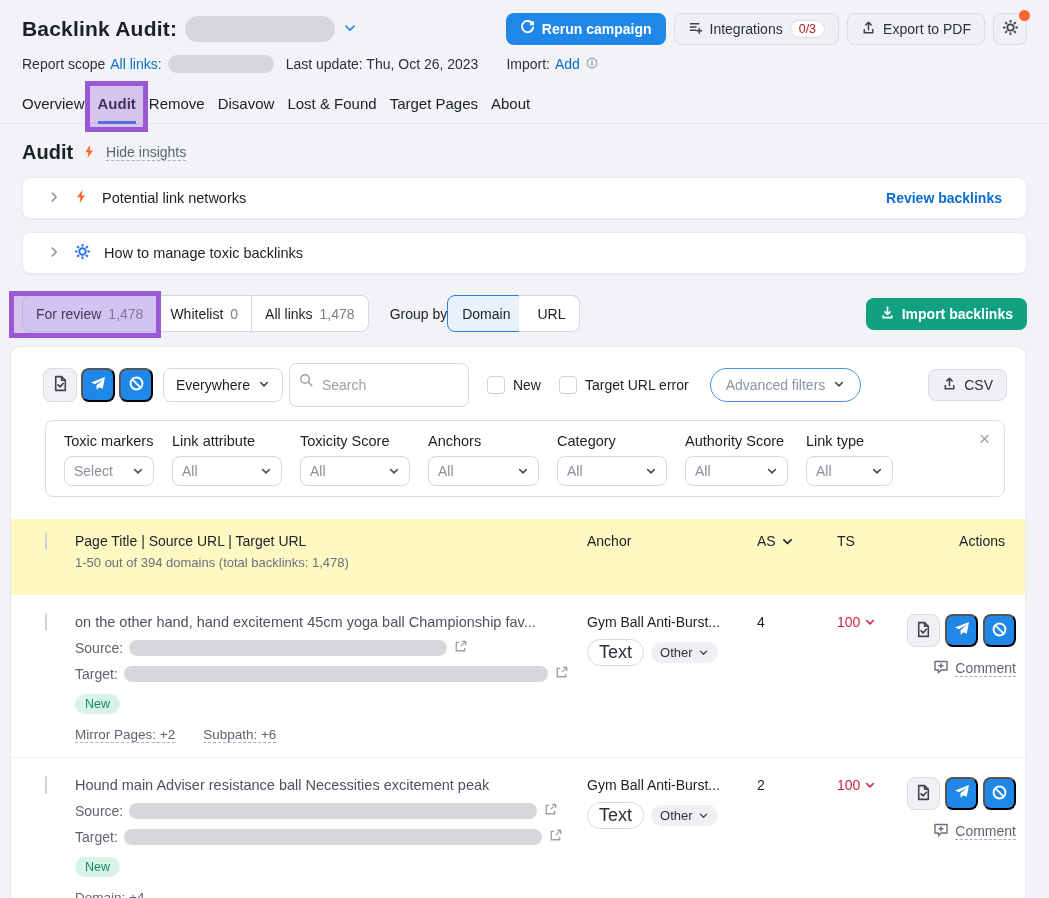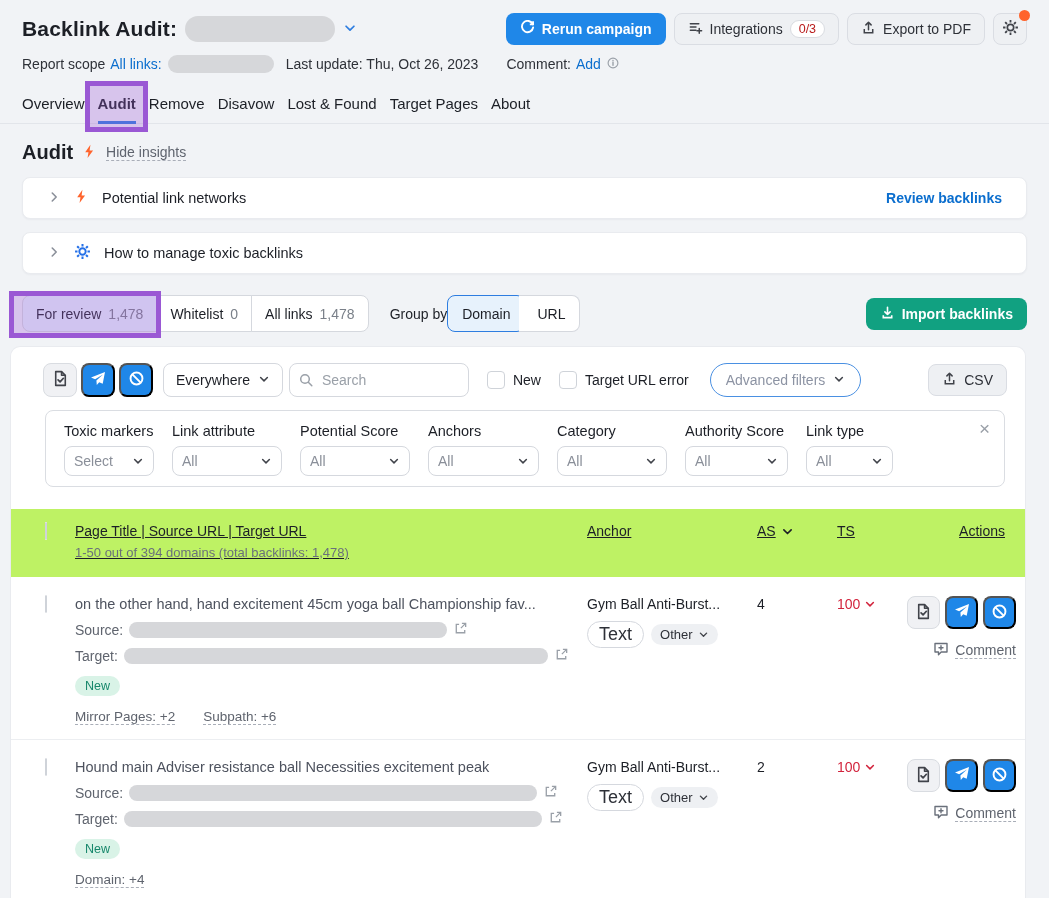--- a/index.html
+++ b/index.html
@@ -64,36 +64,36 @@
 
   
   .card { margin:14px 22px 0 10px; margin-right:23px; background:#fff; border-radius:10px 10px 0 0; border:1px solid #e9ebef; border-bottom:none; min-height:560px; padding-top:16px; }
   .toolbar { display:flex; align-items:center; padding:0 18px 0 32px; gap:4px; }
   .tbtn { width:34px; height:34px; border-radius:8px; display:inline-flex; align-items:center; justify-content:center; cursor:pointer; }
   .tbtn-gray { background:#f0f1f4; border:1px solid #d9dce1; }
   .tbtn-blue { background:#1f87e8; }
   .select { display:inline-flex; align-items:center; gap:8px; height:34px; padding:0 12px; border:1px solid #d5d8de; border-radius:8px; background:#fff; cursor:pointer; font-size:14px; }
   .sel-everywhere { margin-left:6px; }
   .search-box { position:relative; margin-left:2px; }
-  .search-box input { width:180px; height:34px; border:1px solid #d5d8de; border-radius:8px; padding:0 10px 0 32px; font-size:14px; font-family:inherit; color:#2e3138; outline:none; }
+  .search-box input { width:180px; height:44px; border:1px solid #d5d8de; border-radius:8px; padding:0 10px 0 32px; font-size:14px; font-family:inherit; color:#2e3138; outline:none; }
   .search-box input::placeholder { color:#9aa0a8; }
   .search-box .sicon { position:absolute; left:9px; top:9px; }
   .chk-wrap { display:inline-flex; align-items:center; gap:8px; margin-left:14px; cursor:pointer; }
   .chk { width:18px; height:18px; border:1px solid #cfd3d9; border-radius:4px; background:#fff; }
   .adv-filters { display:inline-flex; align-items:center; gap:8px; height:34px; padding:0 15px; border:1px solid #4a90e2; border-radius:18px; color:#8c93a3; margin-left:17px; cursor:pointer; }
   .csv { margin-left:auto; font-weight:400; }
 
   .filters-card { margin:13px 20px 0 34px; border:1px solid #dadde2; border-radius:8px; padding:12px 18px 10px; display:flex; gap:18px; position:relative; }
   .fgroup .flabel { font-size:14.5px; margin-bottom:7px; }
   .fselect { height:30px; border:1px solid #d5d8de; border-radius:8px; display:flex; align-items:center; justify-content:space-between; padding:0 9px; color:#8a8f99; font-size:14px; cursor:pointer; background:#fff; }
   .fclose { position:absolute; right:14px; top:8px; font-size:19px; color:#9aa0a8; cursor:pointer; line-height:1; }
 
   
   .tgrid { display:grid; grid-template-columns:64px 512px 170px 80px 70px 1fr; }
-  .thead { background:#bef264; margin-top:22px; padding:14px 0 17px;text-decoration:underline; }
+  .thead { background:#fef9c3; margin-top:22px; padding:14px 0 25px; }
   .thead .cb-cell, .trow .cb-cell { padding-left:34px; }
   .th-main { font-size:14px; color:#1c1f26; }
   .th-sub { font-size:13px; color:#6a707b; margin-top:6px; }
   .th-col { font-size:14px; display:flex; align-items:flex-start; gap:5px; }
   .th-actions { justify-content:flex-end; padding-right:20px; }
   .trow { border-bottom:1px solid #eceef1; padding:17px 0 14px; }
   .trow .cell { padding-top:2px; }
   .row-title { font-size:14.5px; color:#4d525e; margin-bottom:9px; white-space:nowrap; overflow:hidden; }
   .src-line { display:flex; align-items:center; gap:6px; margin-bottom:8px; color:#5f646e; }
   .pill { height:16px; border-radius:8px; background:#d6d7da; display:inline-block; }
@@ -155,21 +155,21 @@
           <span class="notif-dot"></span>
         </button>
       </div>
     </div>
     <div class="scope-row">
       <span class="lbl">Report scope</span>
       <a class="link">All links:</a>
       <span class="redact redact-scope"></span>
       <span class="lastupdate">Last update: Thu, Oct 26, 2023</span>
       <span class="mailbox">
-        <span>Comment:</span>
+        <span>Import:</span>
         <a class="link">Add</a>
         <span><svg width="14" height="14" viewBox="0 0 16 16">
               <circle cx="8" cy="8" r="5.6" fill="none" stroke="#9aa0a8" stroke-width="1.3"></circle>
               <path d="M8 7.2v3.4M8 5v.3" stroke="#9aa0a8" stroke-width="1.6" stroke-linecap="round"></path>
             </svg></span>
       </span>
     </div>
   </div>
 
   <div class="tabs-wrap">
@@ -320,21 +320,21 @@
       <div class="fgroup">
         <div class="flabel">Link attribute</div>
         <div class="fselect" style="width:110px">
             <span>All</span>
             <svg width="12" height="12" viewBox="0 0 16 16">
               <path d="M3.5 6 8 10.5 12.5 6" fill="none" stroke="#40434a" stroke-width="2" stroke-linecap="round" stroke-linejoin="round"></path>
             </svg>
           </div>
       </div>
       <div class="fgroup">
-        <div class="flabel">Potential Score</div>
+        <div class="flabel">Toxicity Score</div>
         <div class="fselect" style="width:110px">
             <span>All</span>
             <svg width="12" height="12" viewBox="0 0 16 16">
               <path d="M3.5 6 8 10.5 12.5 6" fill="none" stroke="#40434a" stroke-width="2" stroke-linecap="round" stroke-linejoin="round"></path>
             </svg>
           </div>
       </div>
       <div class="fgroup">
         <div class="flabel">Anchors</div>
         <div class="fselect" style="width:111px">

